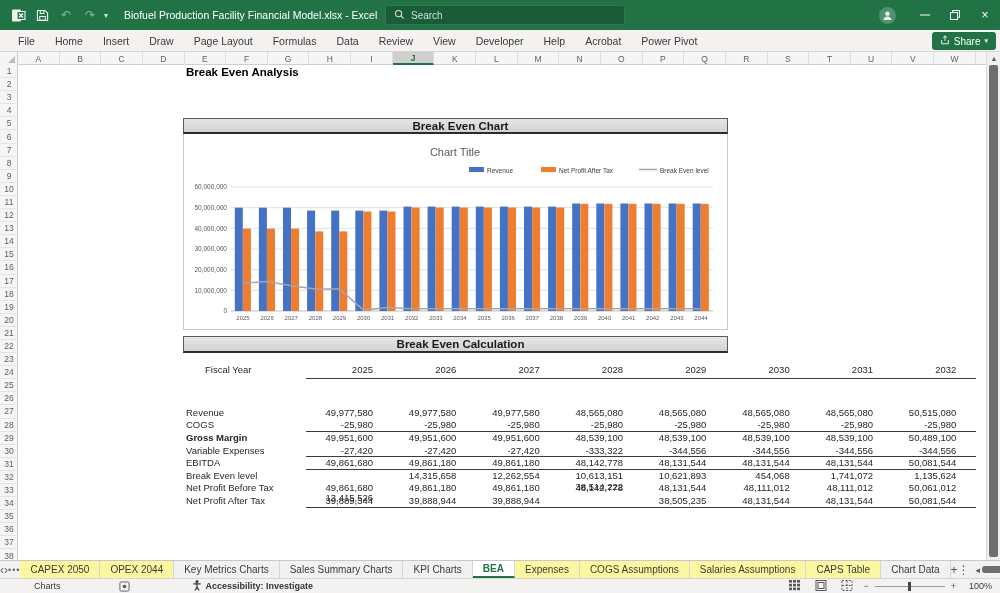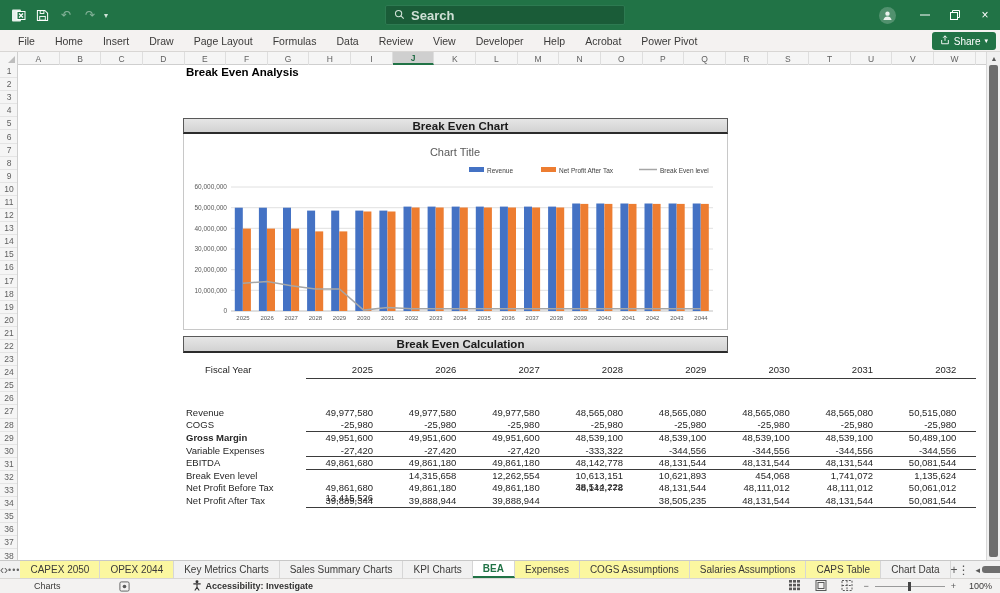--- a/index.html
+++ b/index.html
@@ -8,21 +8,21 @@
   #app { position:relative; width:1000px; height:593px; background:#fff; overflow:hidden; }
 
   
   .titlebar { position:absolute; left:0; top:0; width:1000px; height:30px; background:#217346; display:flex; align-items:center; }
   .qat { display:flex; align-items:center; gap:4px; padding-left:8px; }
   .qat .qbtn { width:20px; height:20px; display:flex; align-items:center; justify-content:center; color:#fff; font-size:12px; }
   .qat .dim { opacity:.45; }
   .qat .caret { color:#cfe3d7; font-size:8px; width:10px; }
   .doc-title { color:#fff; font-size:10.5px; margin-left:10px; white-space:nowrap; }
   .searchbox { position:absolute; left:385px; top:5px; width:240px; height:20px; background:#1a5c38; border:1px solid #2d7a51; border-radius:2px; display:flex; align-items:center; padding-left:8px; gap:6px; }
-  .searchbox span { color:#cfe0d6; font-size:13px;font-weight:bold; }
+  .searchbox span { color:#cfe0d6; font-size:10px; }
   .tb-right { position:absolute; right:0; top:0; height:30px; display:flex; align-items:center; }
   .avatar { width:17px; height:17px; border-radius:50%; background:rgba(255,255,255,.22); display:flex; align-items:center; justify-content:center; margin-right:14px; }
   .winbtn { width:30px; height:30px; display:flex; align-items:center; justify-content:center; color:#fff; font-size:12px; }
 
   
   .ribbonrow { position:absolute; left:0; top:30px; width:1000px; height:22px; background:#f4f2f1; border-bottom:1px solid #d8d6d4; display:flex; align-items:center; }
   .rtabs { display:flex; align-items:center; height:22px; padding-left:8px; }
   .rtab { padding:0 10px; font-size:10.5px; color:#3b3a39; height:22px; display:flex; align-items:center; white-space:nowrap; }
   .share-btn { position:absolute; right:4px; top:2px; height:18px; background:#217346; border-radius:3px; color:#fff; font-size:10px; display:flex; align-items:center; gap:4px; padding:0 8px; }
   .share-caret { font-size:7px; }
@@ -103,20 +103,21 @@
         <svg width="13" height="13" viewBox="0 0 14 14">
             <path d="M1.5 1.5h8l3 3v8h-11z" fill="none" stroke="#fff" stroke-width="1.1"></path>
             <rect x="4" y="8" width="6" height="4" fill="none" stroke="#fff" stroke-width="1"></rect>
             <rect x="4.5" y="1.8" width="4" height="3" fill="none" stroke="#fff" stroke-width="1"></rect>
           </svg>
       </span>
       <span class="qbtn dim">↶</span>
       <span class="qbtn dim">↷</span>
       <span class="caret">▾</span>
     </div>
+    <div class="doc-title">Biofuel Production Facility Financial Model.xlsx - Excel</div>
     <div class="searchbox">
       <span>
         <svg width="11" height="11" viewBox="0 0 12 12">
             <circle cx="5" cy="5" r="3.4" fill="none" stroke="#cfe0d6" stroke-width="1.2"></circle>
             <path d="M7.6 7.6l3 3" stroke="#cfe0d6" stroke-width="1.2"></path>
           </svg>
       </span>
       <span>Search</span>
     </div>
     <div class="tb-right">

